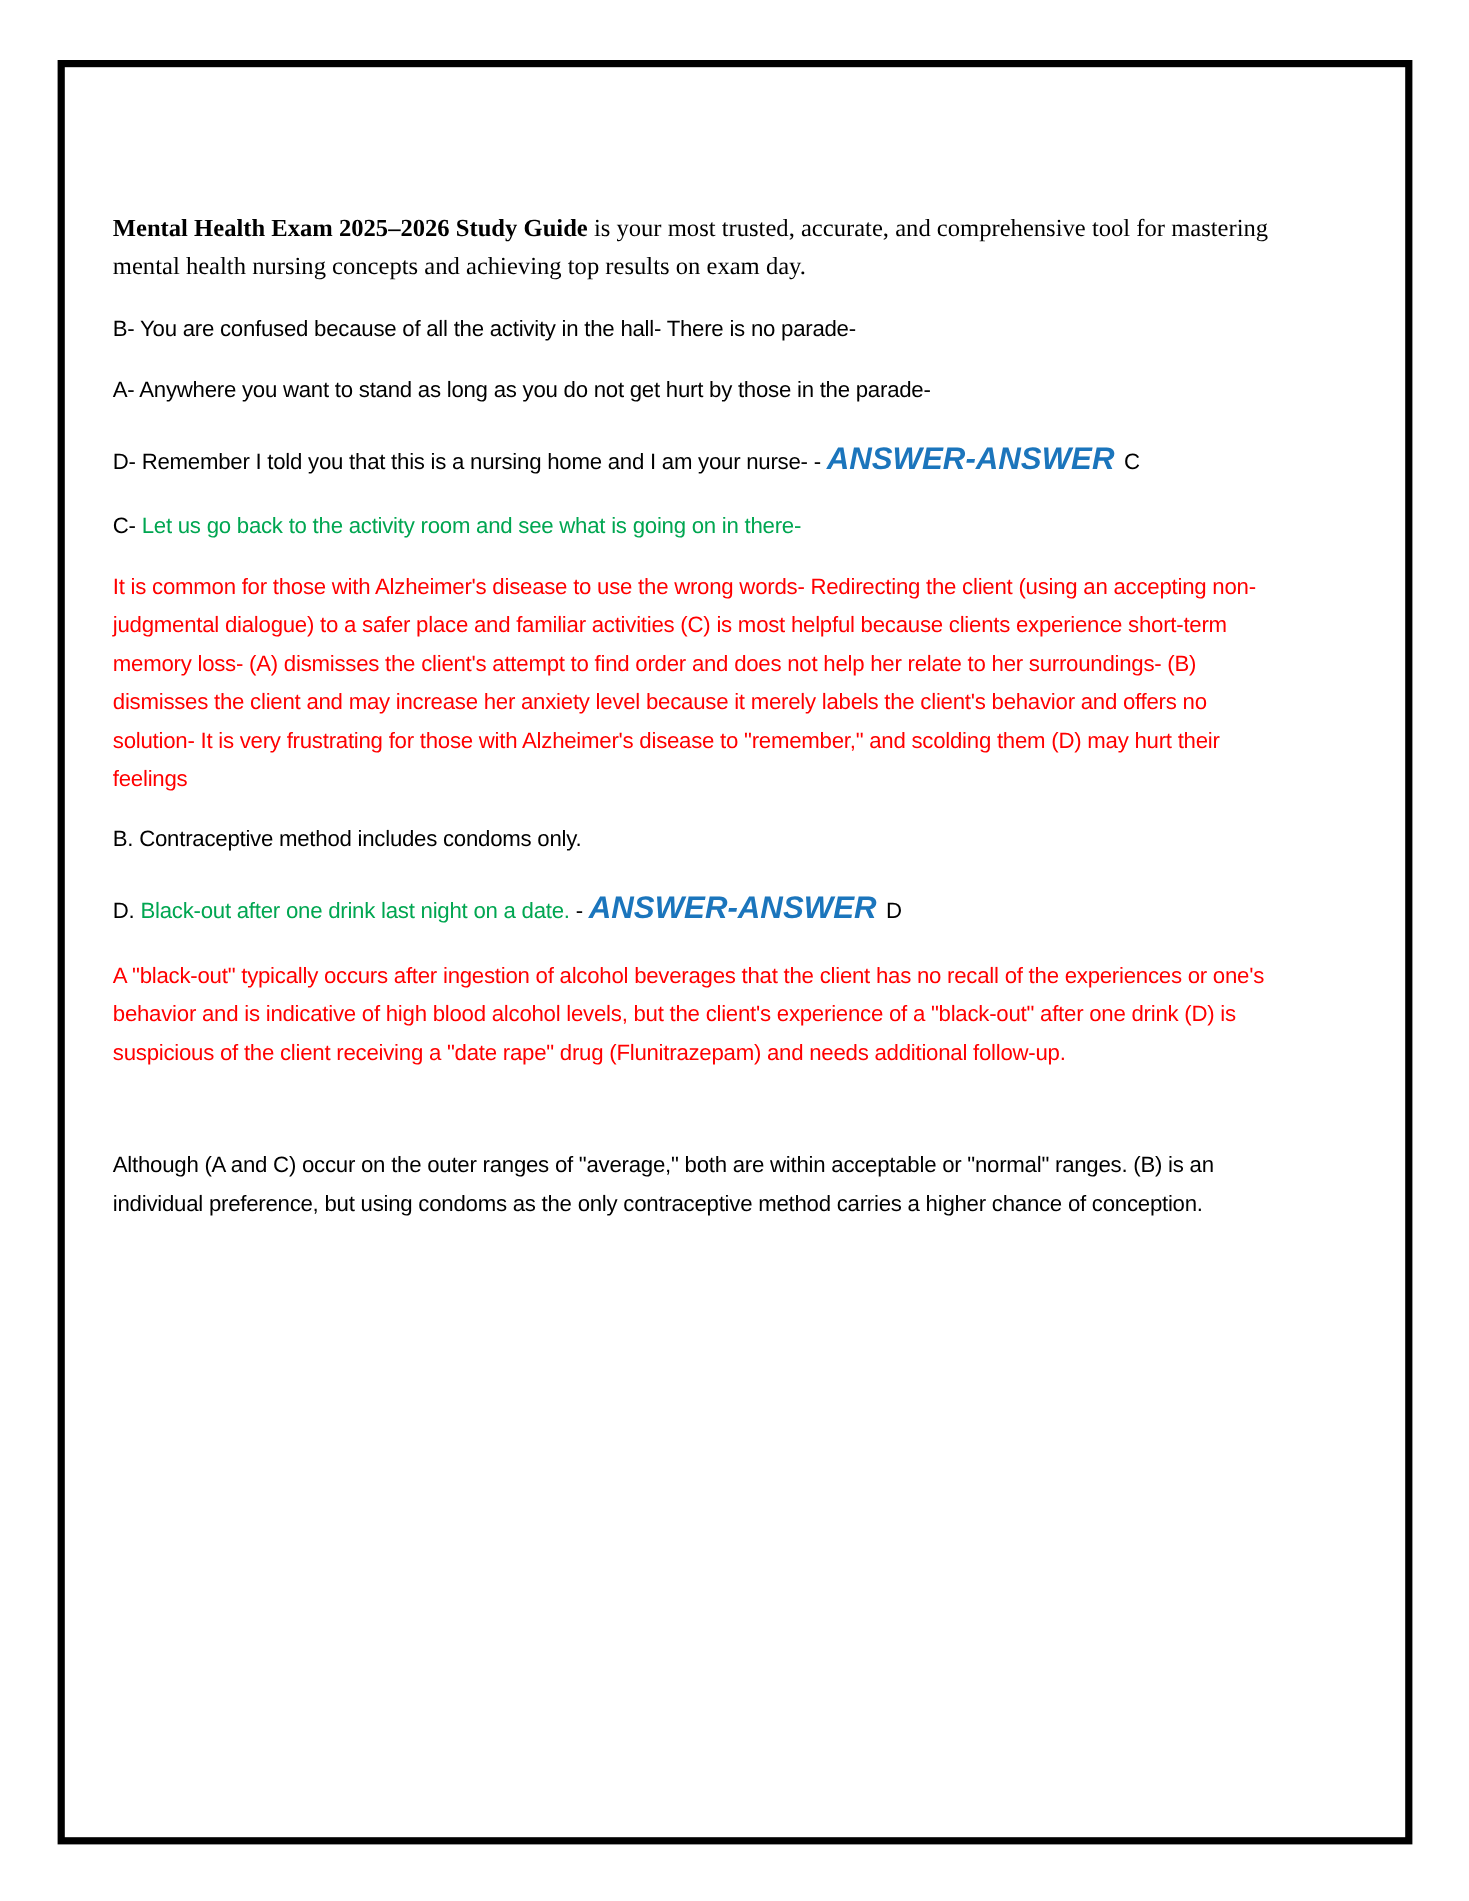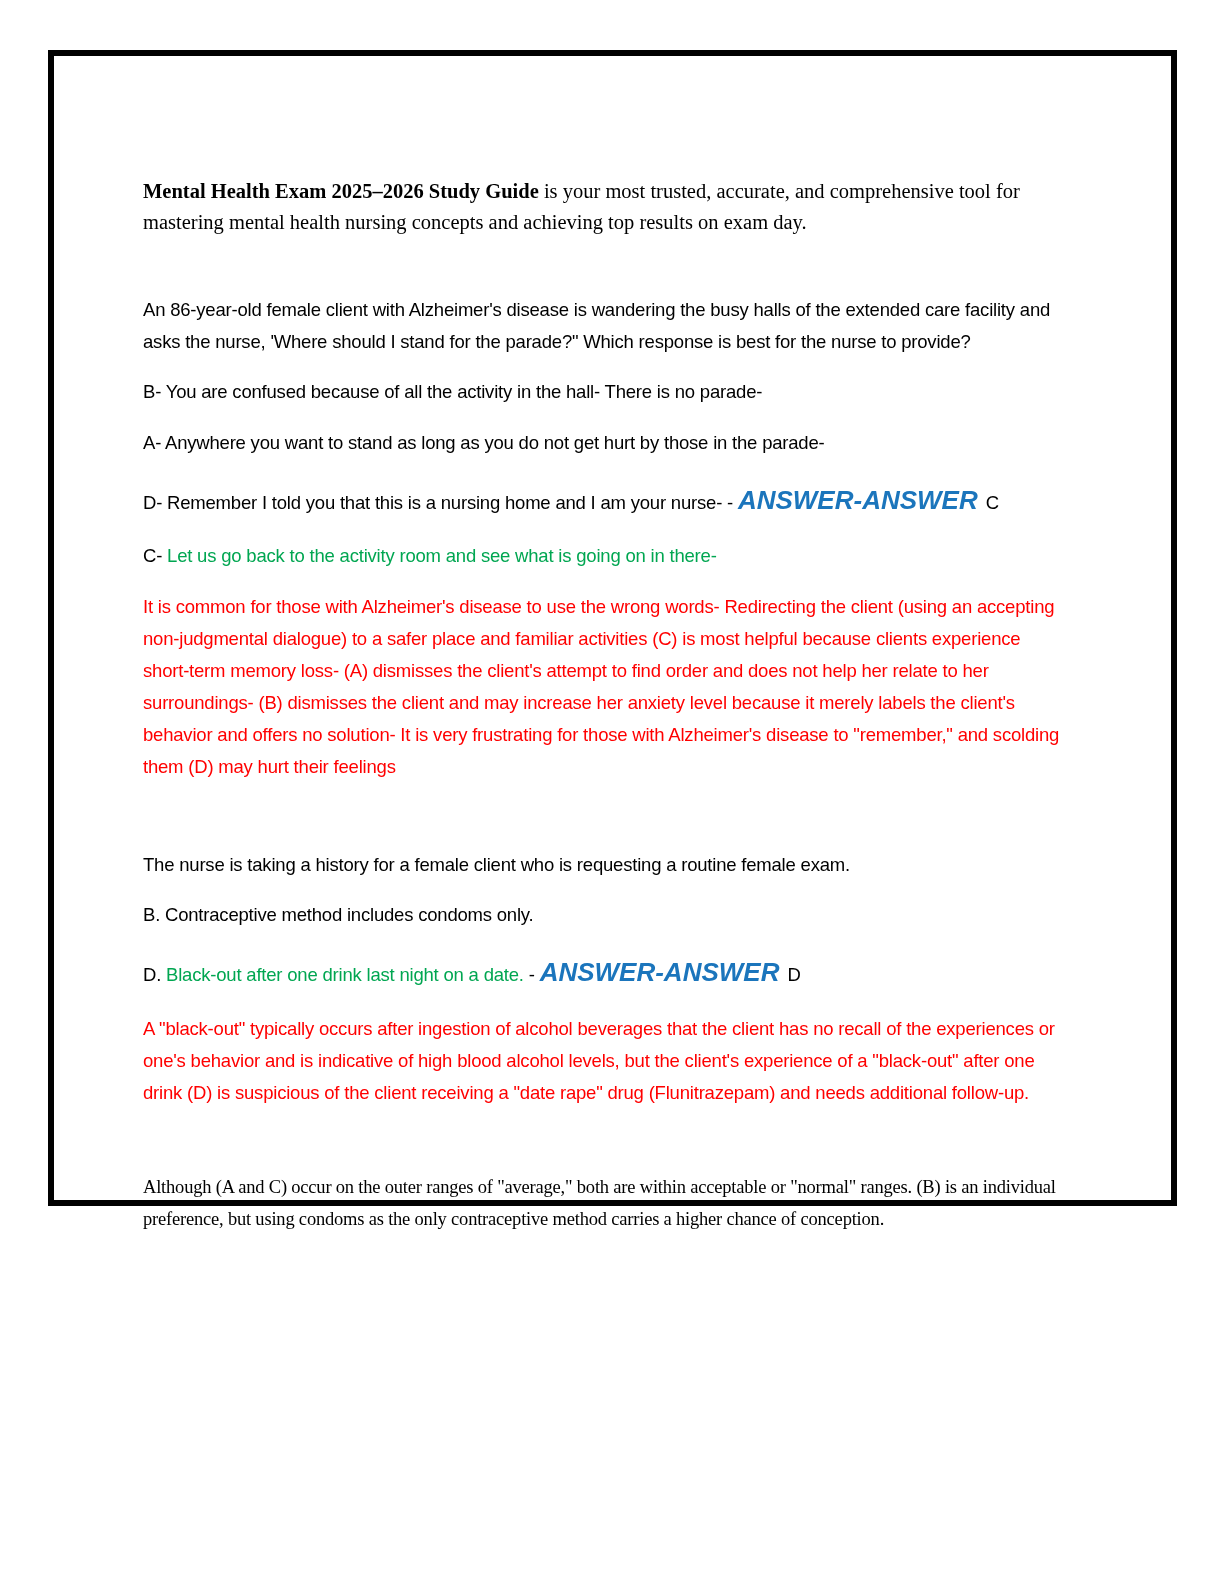--- a/index.html
+++ b/index.html
@@ -12,24 +12,24 @@
     width: 1224px;
     height: 1584px;
     background: #ffffff;
     overflow: hidden;
   }
   .frame {
     position: absolute;
     left: 48px;
     top: 50px;
     width: 1129px;
-    height: 1156px;
+    height: 1487px;
     border: 6px solid #000000;
     box-sizing: border-box;
-    padding: 99px 104px 0 89px;
+    padding: 99px 104px 0 40px;
   }
   .intro {
     font-family: "Liberation Serif", serif;
     font-size: 20.5px;
     line-height: 31px;
     color: var(--text_black, #000);
   }
   .intro .bold { font-weight: bold; }
   .body-text {
     font-family: "Liberation Sans", sans-serif;
@@ -48,41 +48,39 @@
     font-weight: bold;
     font-style: italic;
     font-size: 26px;
     letter-spacing: 0;
   }
   .answer-letter { margin-left: 8px; }
   .rationale { margin-top: 12px; }
   .q2-intro { margin-top: 66px; }
   .q2-line2 { margin-top: 6px; white-space: pre-wrap; }
   .opt-first { margin-top: 8px; }
-  .note { margin-top: 62px; font-family: Liberation Serif, serif; }
+  .note { margin-top: 62px; }
   .prewrap { white-space: pre-wrap; }
 </style>
 </head>
 <body>
 
 <div class="page">
   <div class="frame">
 
     <p class="intro"><span class="bold">Mental Health Exam 2025–2026 Study Guide</span><span> is your most trusted, accurate, and comprehensive tool for mastering mental health nursing concepts and achieving top results on exam day.</span></p>
 
-    <p class="body-text question">An 86-year-old female client with Alzheimer's disease is wandering the busy halls of the extended care facility and asks the nurse, 'Where should I stand for the parade?" Which response is best for the nurse to provide?</p>
 
     <p class="body-text opt">B- You are confused because of all the activity in the hall- There is no parade-</p>
     <p class="body-text opt">A- Anywhere you want to stand as long as you do not get hurt by those in the parade-</p>
     <p class="body-text opt opt-d prewrap"><span>D- Remember I told you that this is a nursing home and I am your nurse- - </span><span class="answer-label">ANSWER-ANSWER</span><span class="answer-letter">C</span></p>
     <p class="body-text opt prewrap"><span>C- </span><span class="green">Let us go back to the activity room and see what is going on in there-</span></p>
 
     <p class="body-text red rationale">It is common for those with Alzheimer's disease to use the wrong words- Redirecting the client (using an accepting non-judgmental dialogue) to a safer place and familiar activities (C) is most helpful because clients experience short-term memory loss- (A) dismisses the client's attempt to find order and does not help her relate to her surroundings- (B) dismisses the client and may increase her anxiety level because it merely labels the client's behavior and offers no solution- It is very frustrating for those with Alzheimer's disease to "remember," and scolding them (D) may hurt their feelings</p>
 
-    <p class="body-text q2-intro">The nurse is taking a history for a female client who is requesting a routine female exam.</p>
 
     <p class="body-text opt opt-first">B. Contraceptive method includes condoms only.</p>
     <p class="body-text opt opt-d prewrap"><span>D. </span><span class="green">Black-out after one drink last night on a date.</span><span> - </span><span class="answer-label">ANSWER-ANSWER</span><span class="answer-letter">D</span></p>
 
     <p class="body-text red rationale">A "black-out" typically occurs after ingestion of alcohol beverages that the client has no recall of the experiences or one's behavior and is indicative of high blood alcohol levels, but the client's experience of a "black-out" after one drink (D) is suspicious of the client receiving a "date rape" drug (Flunitrazepam) and needs additional follow-up.</p>
 
     <p class="body-text note">Although (A and C) occur on the outer ranges of "average," both are within acceptable or "normal" ranges. (B) is an individual preference, but using condoms as the only contraceptive method carries a higher chance of conception.</p>
 
   </div>
 </div>

